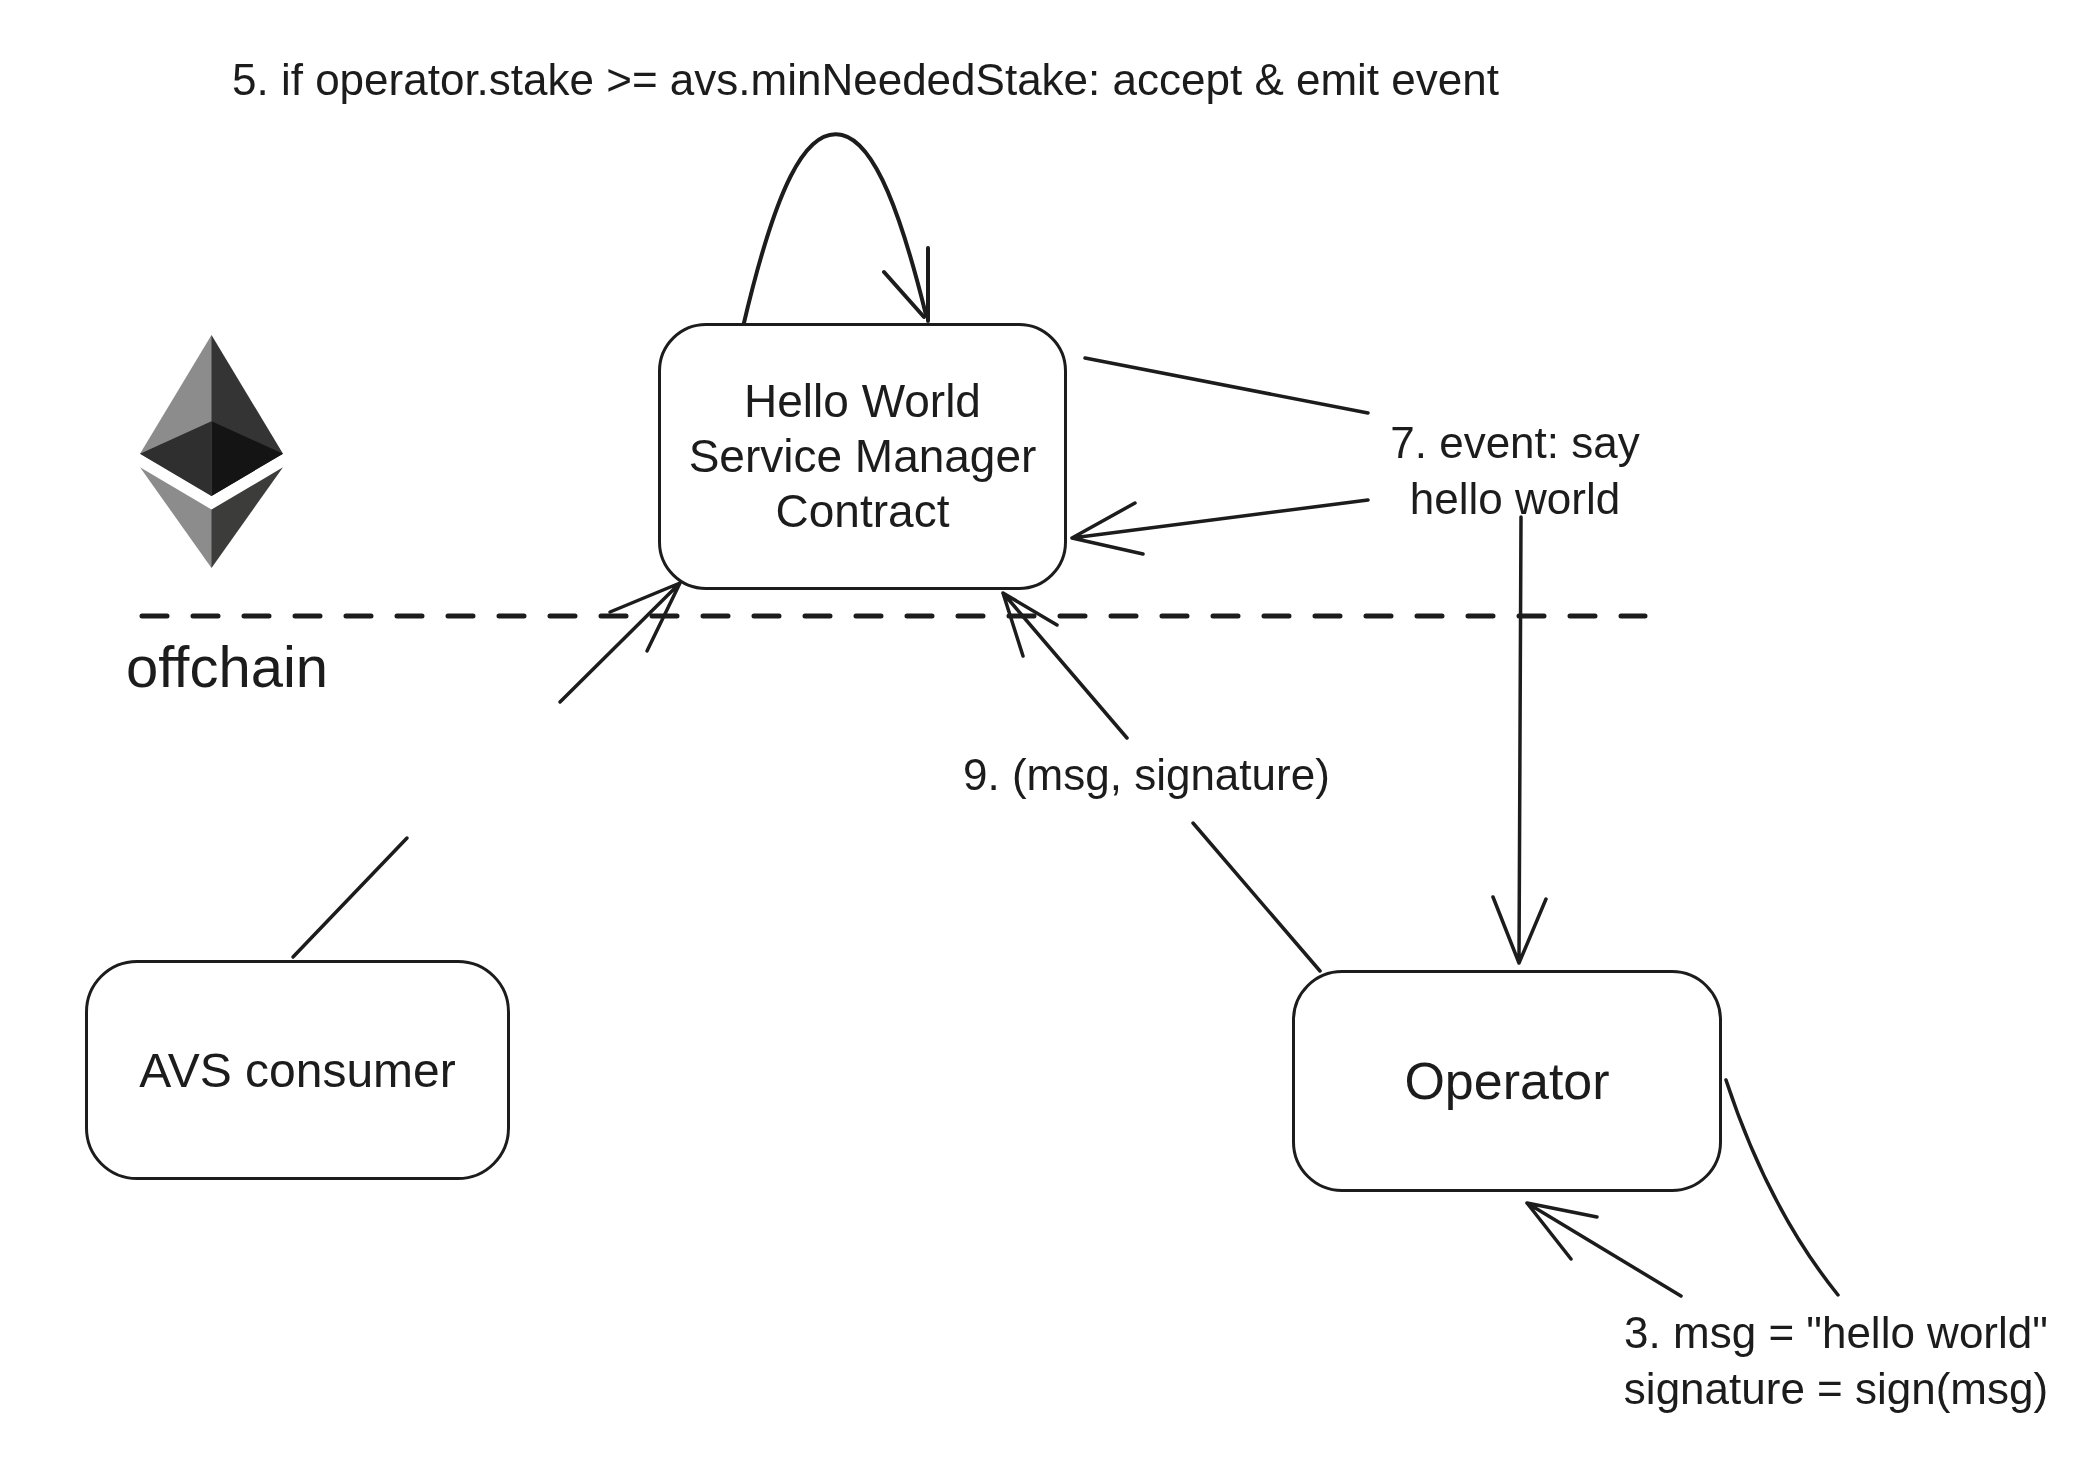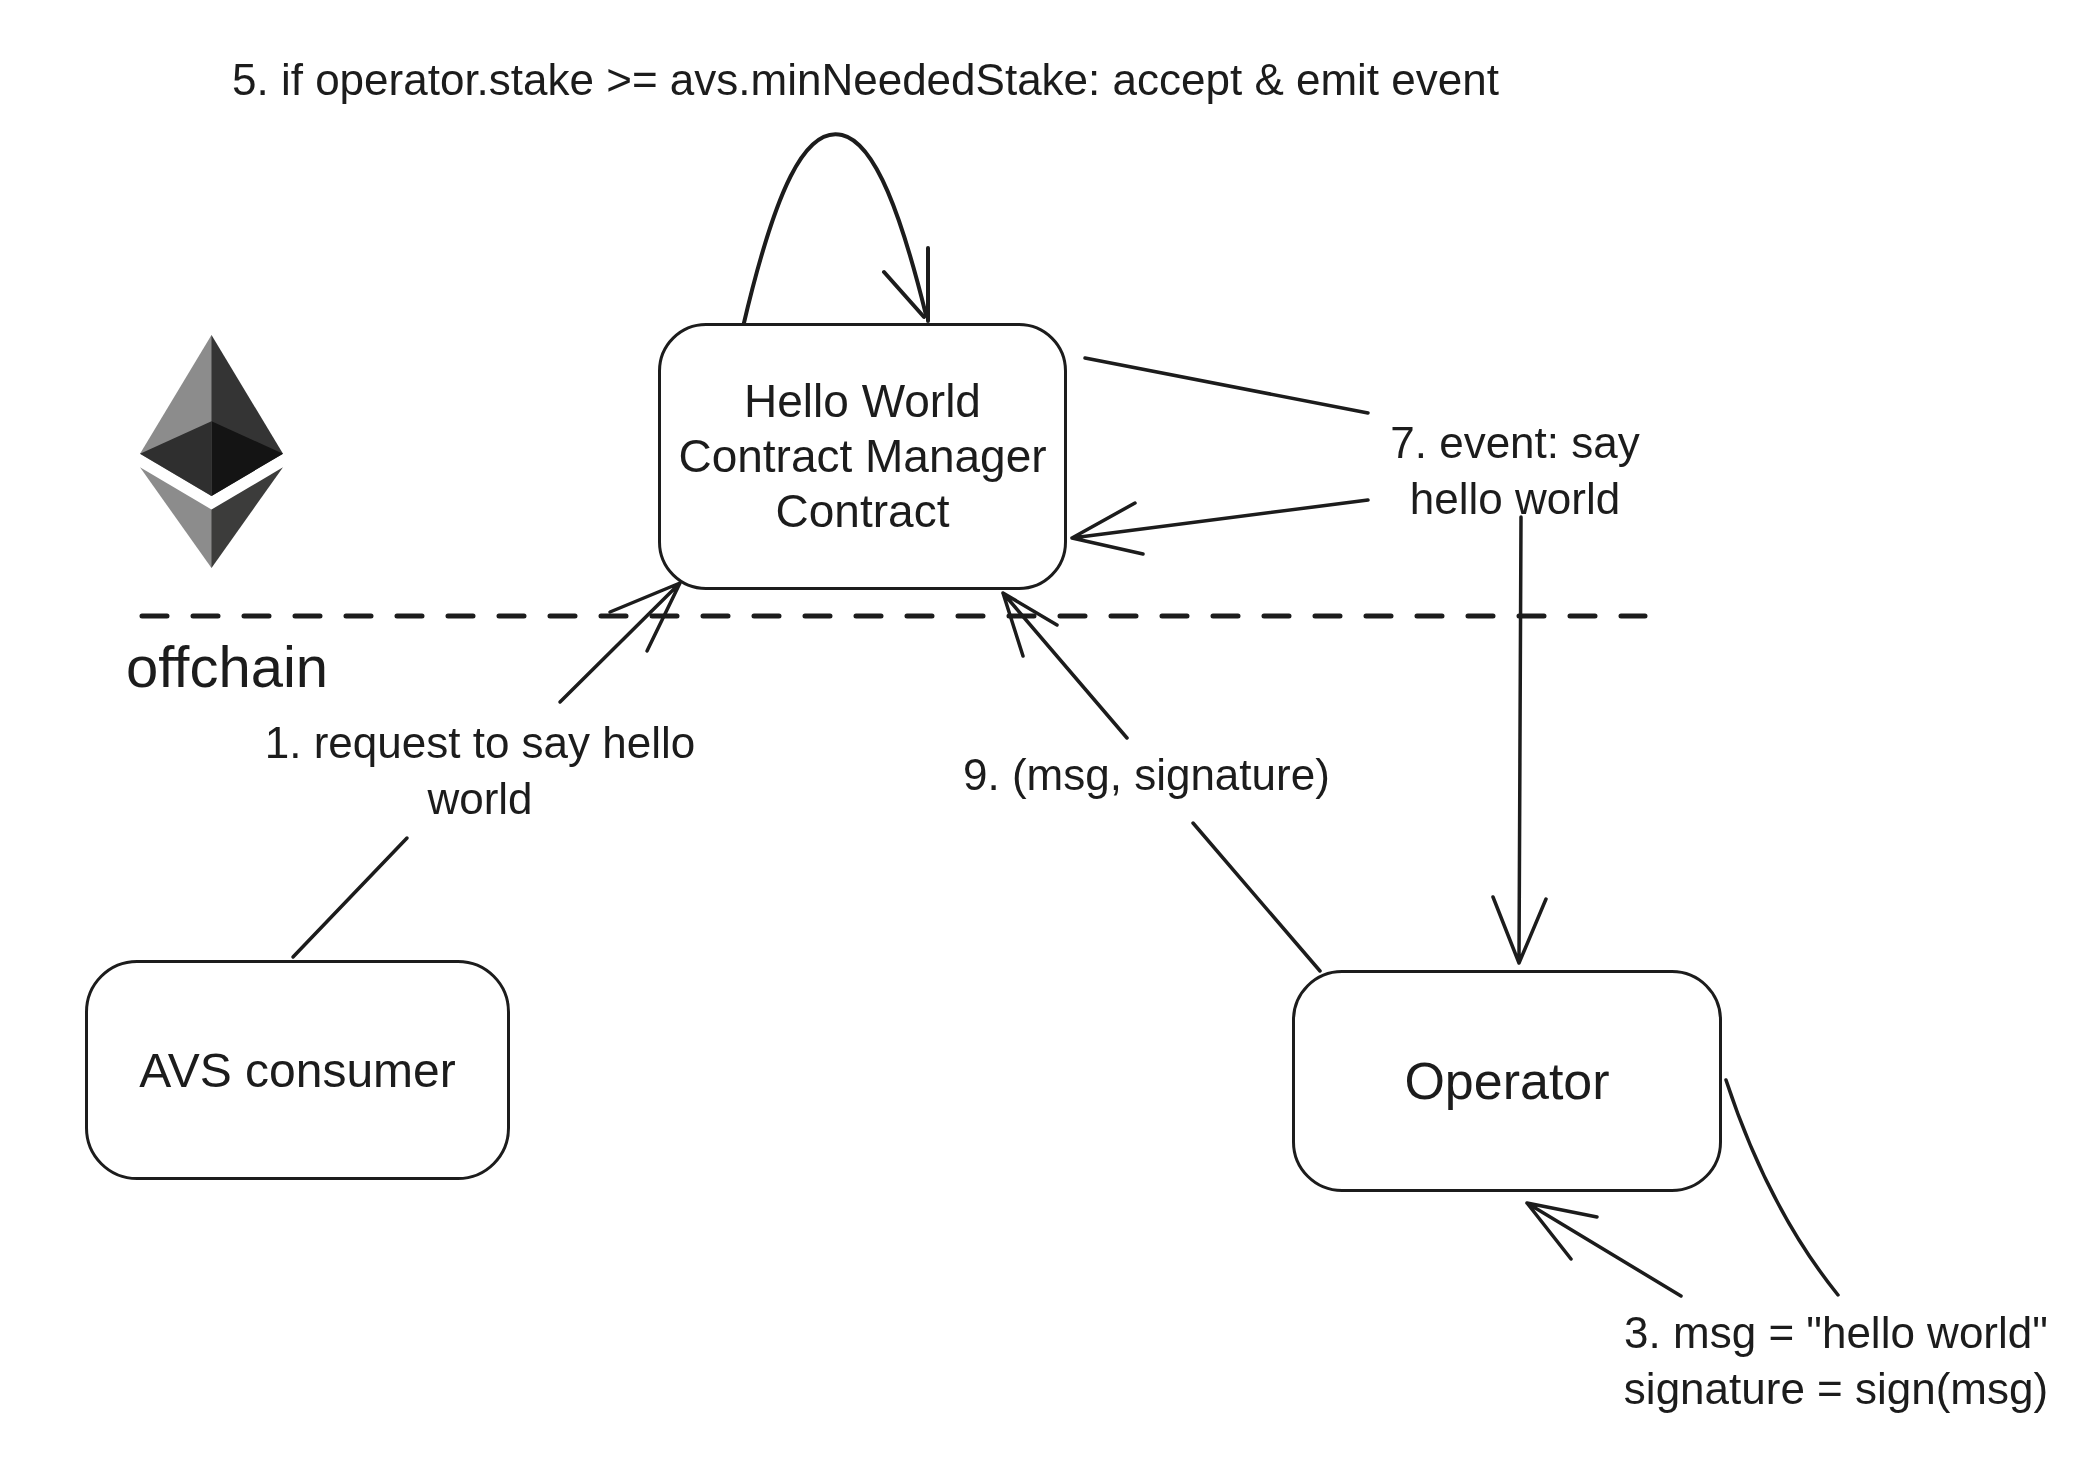--- a/index.html
+++ b/index.html
@@ -114,40 +114,36 @@
     <polygon fill="#343434" points="392,0 383,29 383,874 392,882 784,651"></polygon>
     <polygon fill="#8C8C8C" points="392,0 0,651 392,882 392,472"></polygon>
     <polygon fill="#3C3C3B" points="392,957 387,962 387,1263 392,1277 784,725"></polygon>
     <polygon fill="#8C8C8C" points="392,1277 392,957 0,725"></polygon>
     <polygon fill="#141414" points="392,882 784,651 392,472"></polygon>
     <polygon fill="#2F2F2F" points="0,651 392,882 392,472"></polygon>
   </svg>
 
   <div class="node node-contract">
     <div>Hello World</div>
-    <div>Contract Manager</div>
+    <div>Service Manager</div>
     <div>Contract</div>
   </div>
 
   <div class="node node-consumer">
     <div>AVS consumer</div>
   </div>
 
   <div class="node node-operator">
     <div>Operator</div>
   </div>
 
   <div class="offchain">offchain</div>
 
   <div class="label" style="left:232px; top:52px;">5. if operator.stake &gt;= avs.minNeededStake: accept &amp; emit event</div>
 
-  <div class="label centered" style="left:480px; top:715px;">
-    <div>1. request to say hello</div>
-    <div>world</div>
-  </div>
 
   <div class="label centered" style="left:1515px; top:415px;">
     <div>7. event: say</div>
     <div>hello world</div>
   </div>
 
   <div class="label" style="left:963px; top:747px;">9. (msg, signature)</div>
 
   <div class="label centered" style="left:1836px; top:1305px;">
     <div>3. msg = "hello world"</div>

